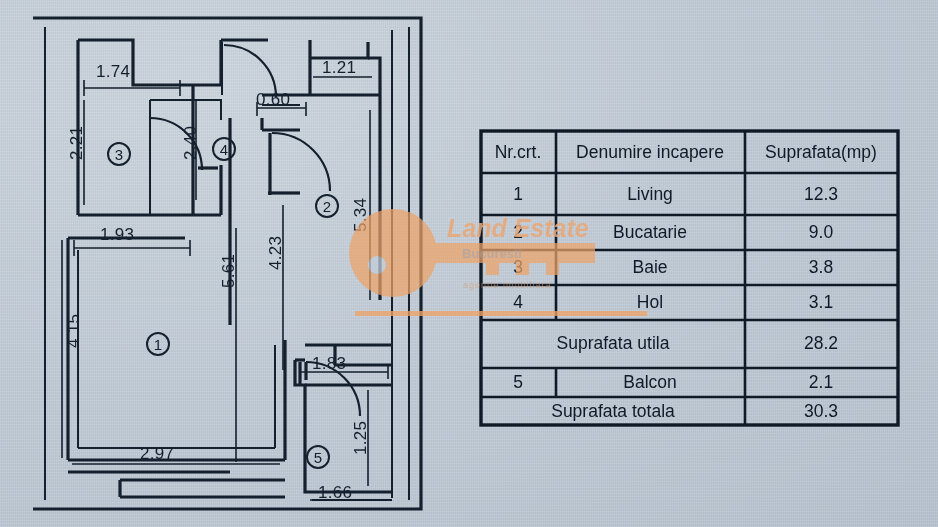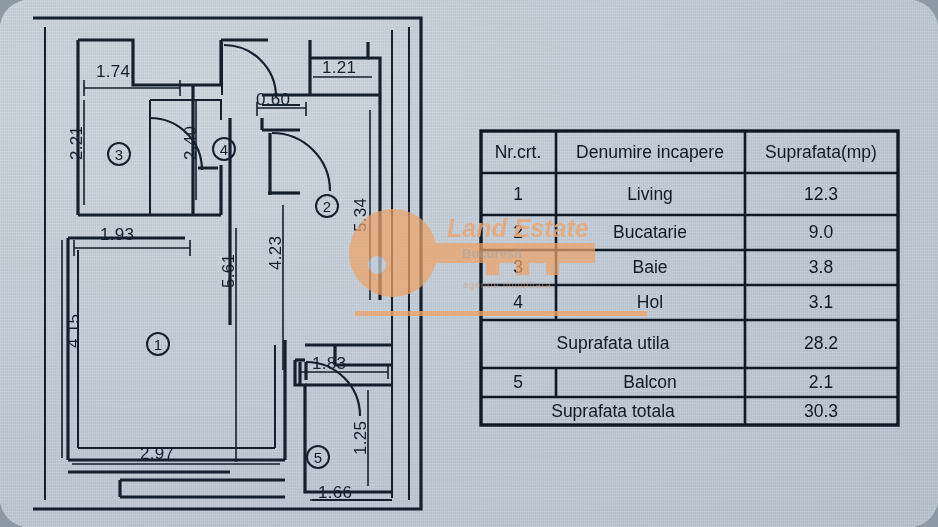--- a/index.html
+++ b/index.html
@@ -8,21 +8,20 @@
     padding: 0;
     background: #8e99a6;
   }
   #page {
     position: relative;
     width: 938px;
     height: 527px;
     overflow: hidden;
     background: #e5e5e5;
     font-family: "Liberation Sans", sans-serif;
-    border-radius: 29px;
   }
   
   #paper-texture {
     position: absolute;
     inset: 0;
     background:
       repeating-linear-gradient(90deg, rgba(255,255,255,0.05) 0 1px, rgba(0,0,0,0.025) 1px 2px),
       repeating-linear-gradient(0deg, rgba(255,255,255,0.04) 0 1px, rgba(0,0,0,0.02) 1px 3px),
       radial-gradient(ellipse at 22% 18%, #cdd6de 0%, #c2ccd7 45%, #b8c3cf 100%);
     pointer-events: none;

